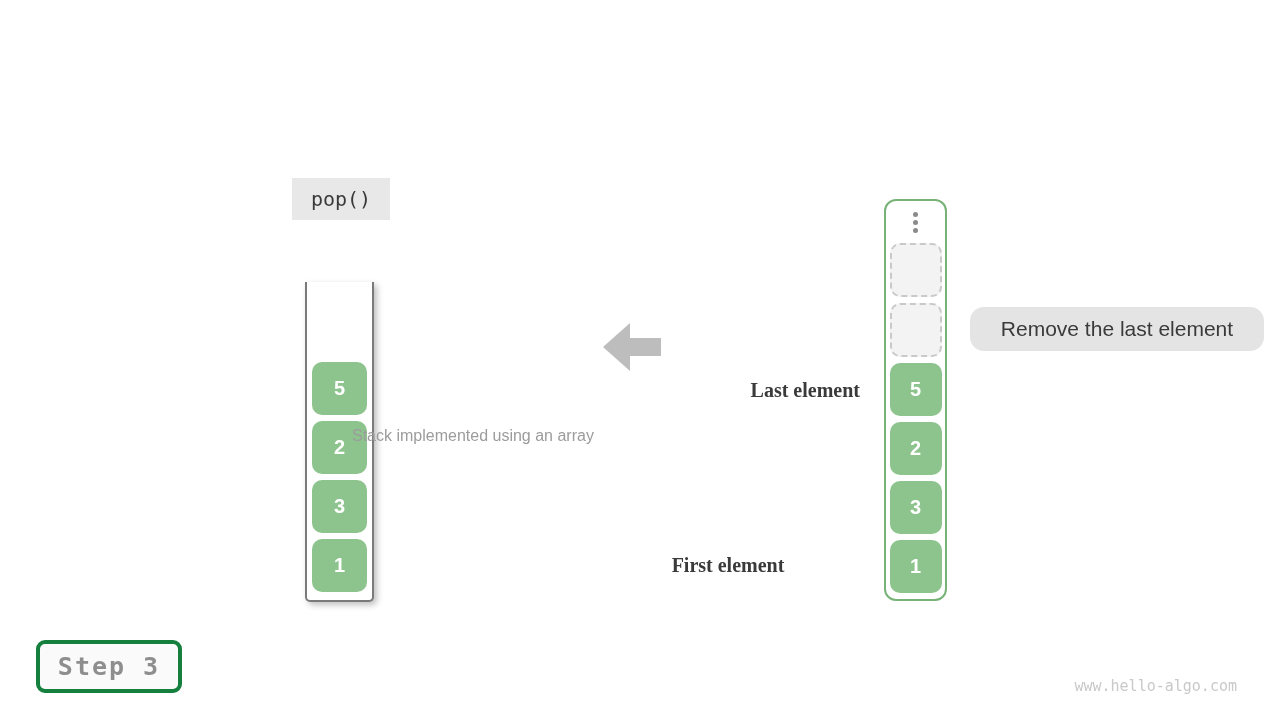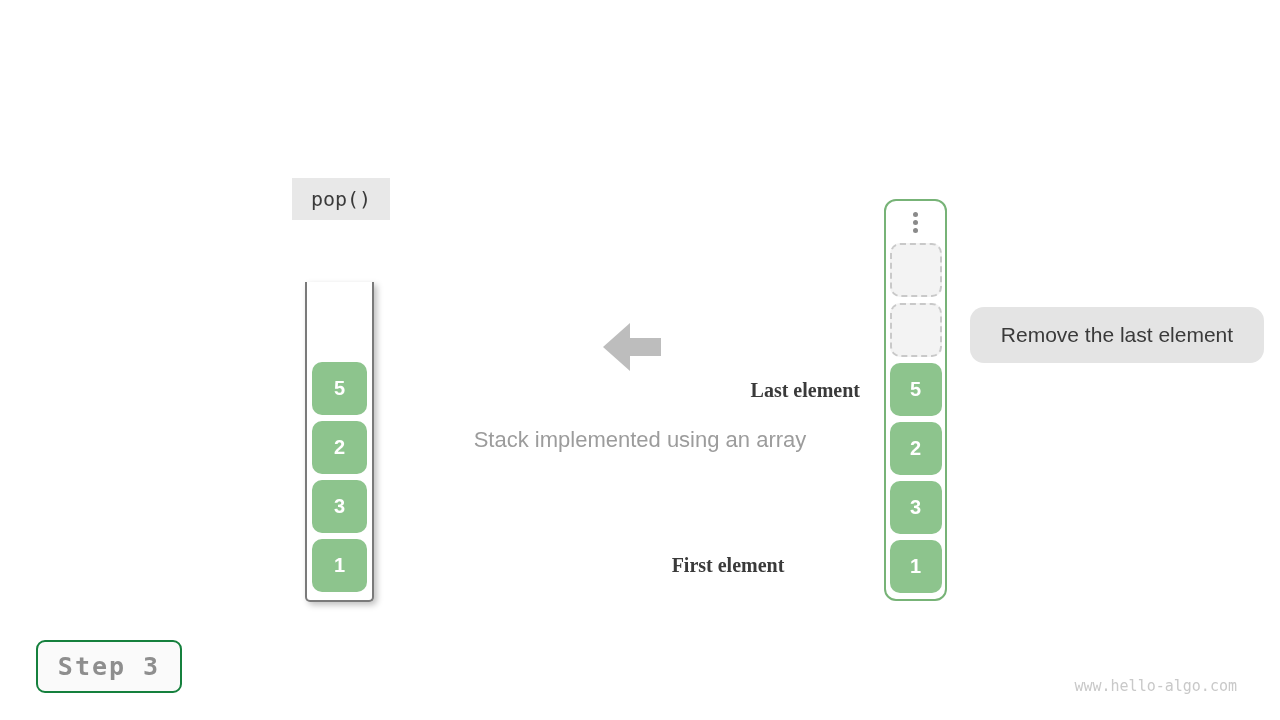--- a/index.html
+++ b/index.html
@@ -74,41 +74,41 @@
     background:#f3f3f3;
     border:2px dashed #c9c9c9;
     border-radius:10px;
   }
 
   
   .arrow{left:603px; top:323px; width:58px; height:48px;}
 
   
   .caption{
-    left:340px; top:427px; width:600px;
-    text-align:center; font-size:22px; color:var(--muted-text);
+    left:352px; top:427px; width:600px;
+    font-size:16px; color:var(--muted-text);
   }
   .side-label{
     width:250px; text-align:right;
     font-size:20px; font-weight:bold; color:var(--dark-text);font-family:Liberation Serif, serif;
   }
   .last-label{left:610px; top:379px;}
   .first-label{left:603px; top:554px;text-align:center;}
 
   .action-chip{
-    left:970px; top:307px; width:294px; height:56px;
+    left:970px; top:307px; width:294px; height:44px;
     background:var(--label-bg); border-radius:14px;
     display:flex; align-items:center; justify-content:center;
     font-size:21px; color:var(--dark-text);
   }
 
   .step-chip{
     left:36px; top:640px; width:146px; height:53px;
     background:#fafafa;
-    border:2px solid #15803d; border-radius:9px;
+    border:4px solid #15803d; border-radius:9px;
     display:flex; align-items:center; justify-content:center;
     font-family:"DejaVu Sans Mono", monospace;
     font-size:25px; font-weight:bold; letter-spacing:2px;
     color:var(--step-text);
   }
 
   .watermark{
     right:43px; top:677px;
     font-family:"DejaVu Sans Mono", monospace;
     font-size:15px; color:var(--watermark-color);

